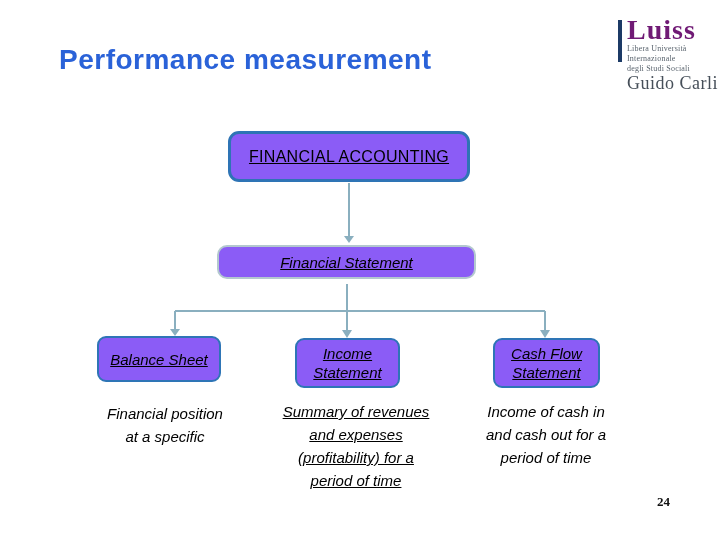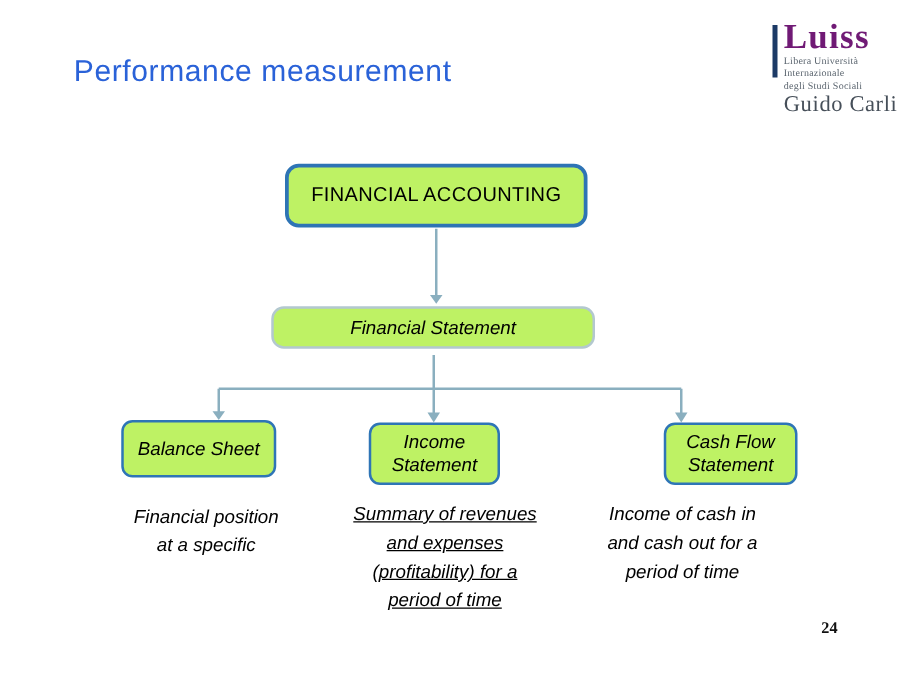--- a/index.html
+++ b/index.html
@@ -6,53 +6,53 @@
   .slide{
     position:relative;
     width:720px;height:540px;
     background:#ffffff;
     overflow:hidden;
     font-family:"Liberation Sans",sans-serif;
   }
   
   .slide-title{
     position:absolute;left:59px;top:44px;
-    font-size:24px;font-weight:normal;letter-spacing:.5px;
+    font-size:28px;font-weight:bold;letter-spacing:.5px;
     color:#2A62D8;
     font-family:"Liberation Sans",sans-serif;
   }
   
   .logo{position:absolute;left:618px;top:16px;width:100px;}
   .logo-bar{position:absolute;left:0;top:4px;width:4px;height:42px;background:#1C3A66;}
   .logo-text{margin-left:9px;font-family:"Liberation Serif",serif;}
   .logo-name{font-size:28px;line-height:28px;font-weight:bold;color:#701a75;letter-spacing:1px;}
   .logo-sub{font-size:8px;line-height:10px;color:#5A646E;letter-spacing:.2px;}
   .logo-carli{font-size:18px;line-height:16px;color:#464F59;margin-top:1px;letter-spacing:.5px;}
   
   .box{
     position:absolute;display:flex;align-items:center;justify-content:center;
-    text-align:center;background:#bef264;color:#000;box-sizing:border-box;
+    text-align:center;background:#8b5cf6;color:#000;box-sizing:border-box;text-decoration:underline;
   }
   .box-root{
     left:228px;top:131px;width:242px;height:51px;
     border:3px solid #2E74B5;border-radius:11px;
     font-size:16px;letter-spacing:.3px;
   }
   .box-l2{
     left:217px;top:245px;width:259px;height:34px;
     border:2px solid #B3C8CF;border-radius:10px;
     font-size:15px;font-style:italic;
   }
   .box-branch{
     border:2px solid #2E75B6;border-radius:9px;
     font-size:15px;font-style:italic;line-height:19px;padding:2px 6px;
   }
   .box-balance{left:97px;top:336px;width:124px;height:46px;}
   .box-income{left:295px;top:338px;width:105px;height:50px;}
-  .box-cashflow{left:493px;top:338px;width:107px;height:50px;margin-left:38px;}
+  .box-cashflow{left:493px;top:338px;width:107px;height:50px;}
   
   .desc{
     position:absolute;text-align:center;
     font-size:15px;font-style:italic;line-height:23px;color:#000;
   }
   .desc-1{left:85px;top:402px;width:160px;}
   .desc-2{left:256px;top:400px;width:200px;text-decoration:underline;}
   .desc-3{left:446px;top:400px;width:200px;}
   
   .connectors{position:absolute;left:0;top:0;width:720px;height:540px;pointer-events:none;}

